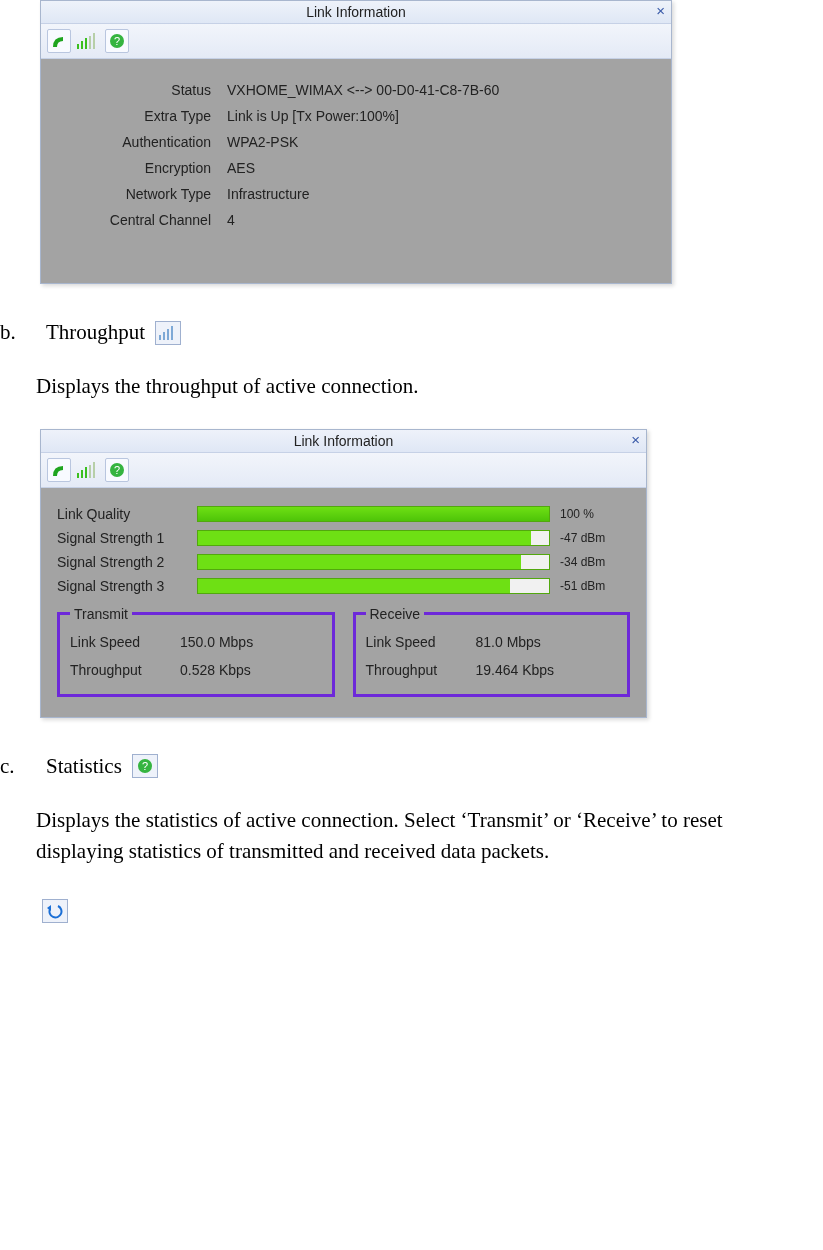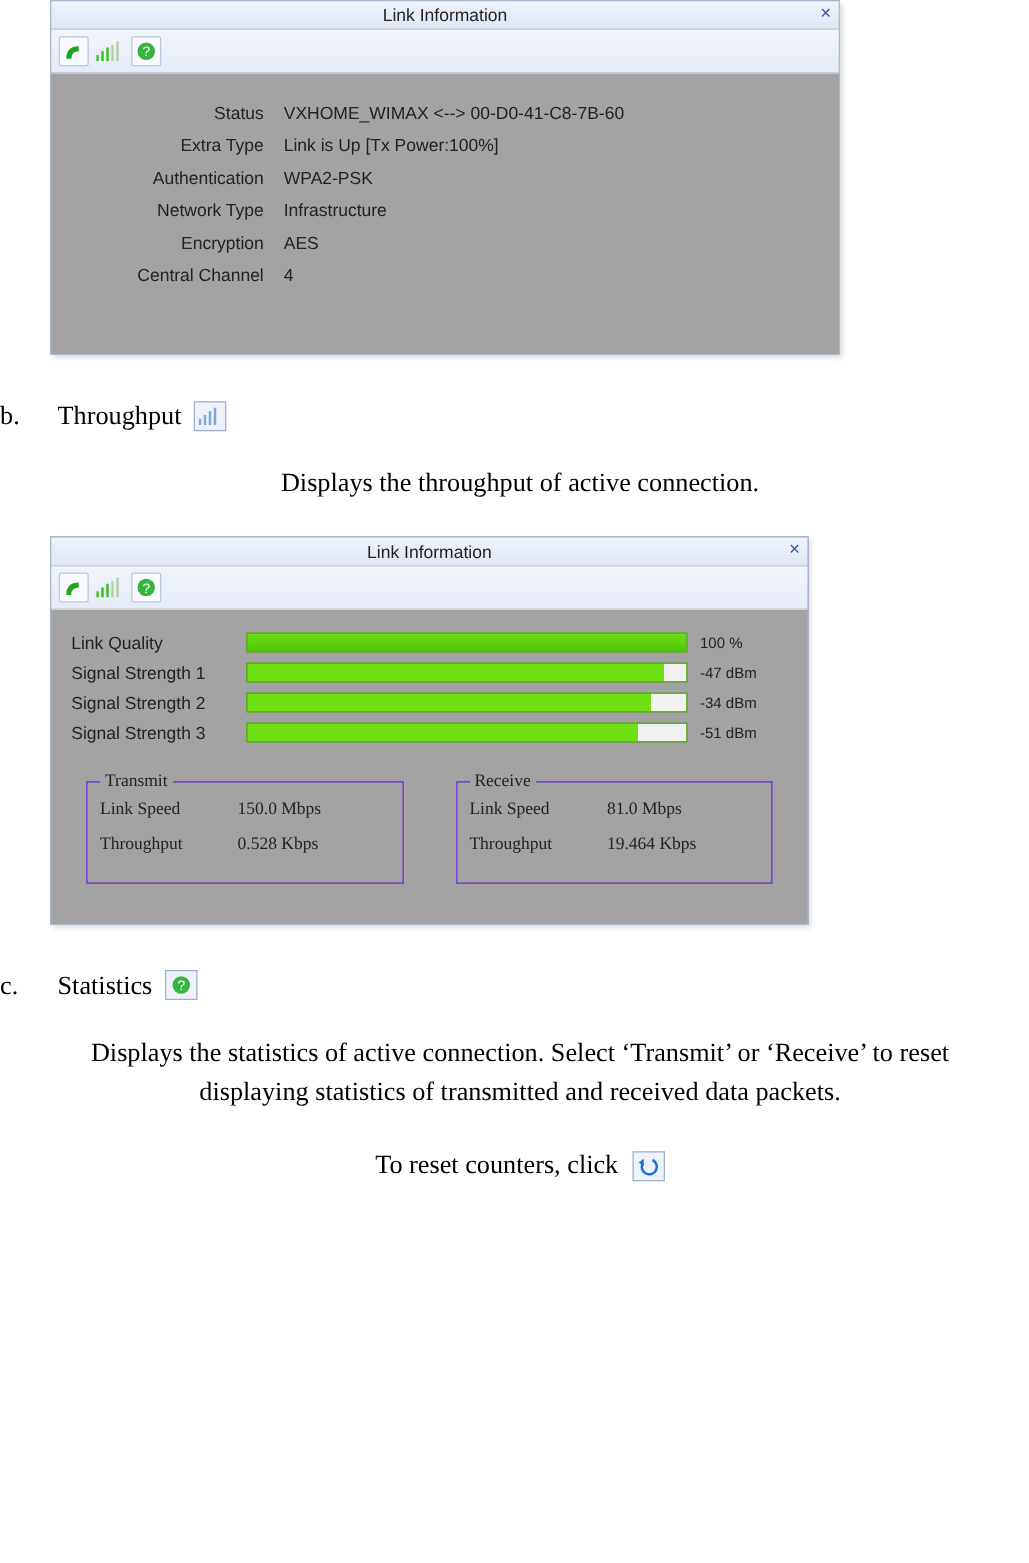--- a/index.html
+++ b/index.html
@@ -97,30 +97,31 @@
   .bar.p92 { background: linear-gradient(to right, #6ee014 92%, #f1f1f1 92%); }
   .bar.p89 { background: linear-gradient(to right, #6ee014 89%, #f1f1f1 89%); }
   .sval { width: 70px; text-align: left; font-size: 12px; }
   .groups {
     display: flex;
     gap: 18px;
     margin-top: 8px;
   }
   fieldset.g {
     flex: 1;
-    border: 1px solid #6d28d9;
+    border: 3px solid #6d28d9;
     padding: 6px 10px 10px 10px;
-    margin: 12px;
-    font-family: Liberation Serif, serif;
+    margin: 0;
+    font-family: Liberation Sans, sans-serif;
     font-size: 14px;
   }
   fieldset.g legend { padding: 0 4px; }
   .grow {
     display: flex;
     height: 28px;
+    align-items: center;
   }
   .gl { width: 110px; }
   .gv { flex: 1; }
   .section {
     margin: 36px 0 0 0;
   }
   .marker {
     display: inline-block;
     width: 36px;
     vertical-align: top;
@@ -139,21 +140,20 @@
     height: 22px;
     border: 1px solid #9fb0cf;
     background: #eef2fa;
     vertical-align: middle;
   }
   .para {
     margin: 26px 0 26px 36px;
     font-size: 21px;
     line-height: 1.5;
     max-width: 760px;
-    text-align: center;
   }
   svg { display: block; }
 </style>
 </head>
 <body>
 
 <div class="page">
 
   <div class="win win1">
     <div class="titlebar">
@@ -189,26 +189,26 @@
       </div>
       <div class="row">
         <div class="lbl">Extra Type</div>
         <div class="val">Link is Up  [Tx Power:100%]</div>
       </div>
       <div class="row">
         <div class="lbl">Authentication</div>
         <div class="val">WPA2-PSK</div>
       </div>
       <div class="row">
+        <div class="lbl">Encryption</div>
+        <div class="val">AES</div>
+      </div>
+      <div class="row">
         <div class="lbl">Network Type</div>
         <div class="val">Infrastructure</div>
-      </div>
-      <div class="row">
-        <div class="lbl">Encryption</div>
-        <div class="val">AES</div>
       </div>
       <div class="row">
         <div class="lbl">Central Channel</div>
         <div class="val">4</div>
       </div>
     </div>
   </div>
 
   <div class="section">
     <div class="heading-line">
@@ -308,21 +308,20 @@
       <span>Statistics</span>
       <span class="inline-icon">
         <svg width="16" height="16" viewBox="0 0 16 16">
             <circle cx="8" cy="8" r="7" fill="#35b440"></circle>
             <text x="8" y="12" text-anchor="middle" font-size="11" fill="#fff" font-family="Arial">?</text>
           </svg>
       </span>
     </div>
     <div class="para">Displays the statistics of active connection. Select ‘Transmit’ or ‘Receive’ to reset displaying statistics of transmitted and received data packets.</div>
     <div class="para" style="margin-top:10px;">
-      <span>To reset counters, click</span>
       <span class="inline-icon" style="margin-left:6px;">
         <svg width="18" height="16" viewBox="0 0 18 16">
             <path d="M12 3 A6 6 0 1 1 4 6" fill="none" stroke="#1b6fd6" stroke-width="2"></path>
             <path d="M1 5 L5 2 L5 8 Z" fill="#1b6fd6"></path>
           </svg>
       </span>
     </div>
   </div>
 
 </div>

